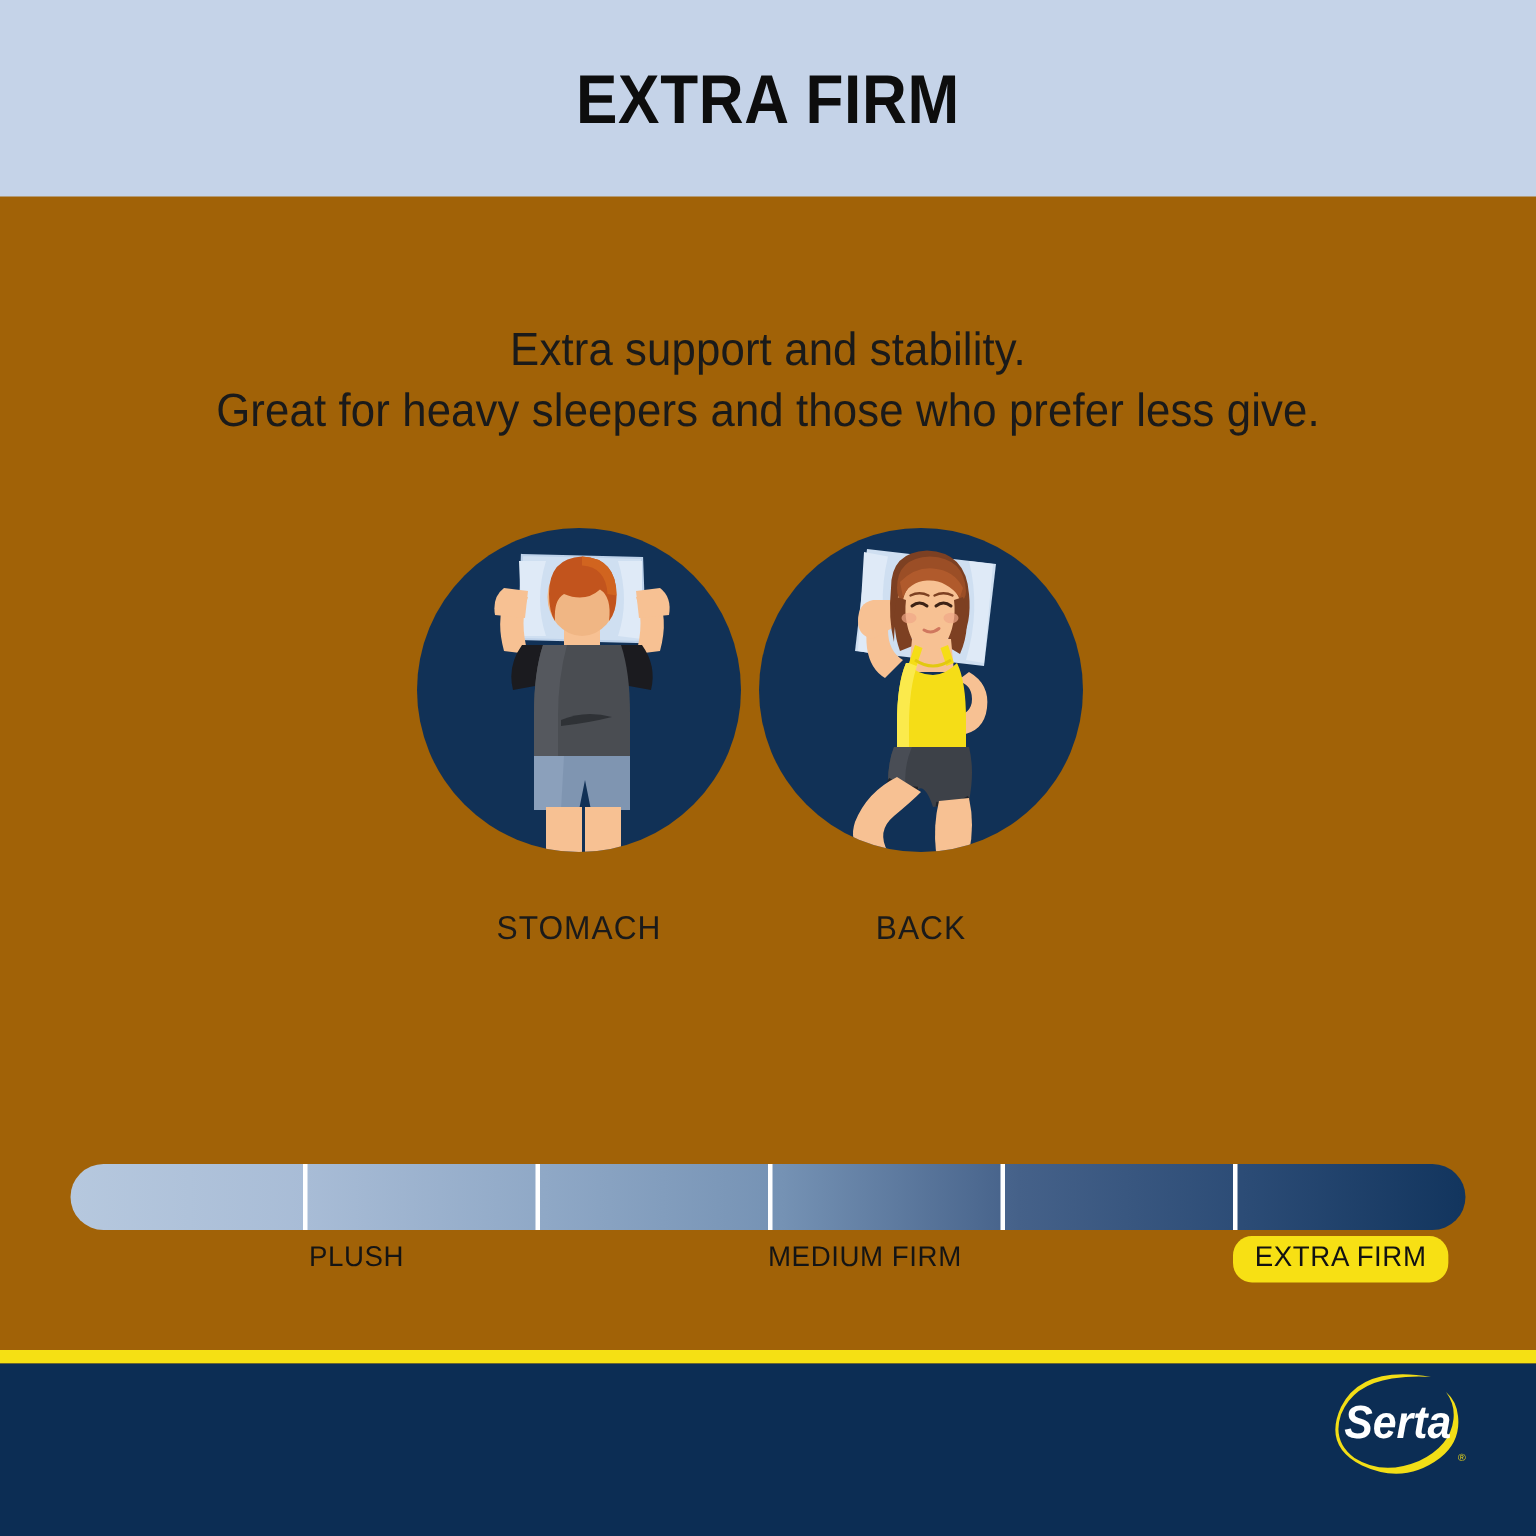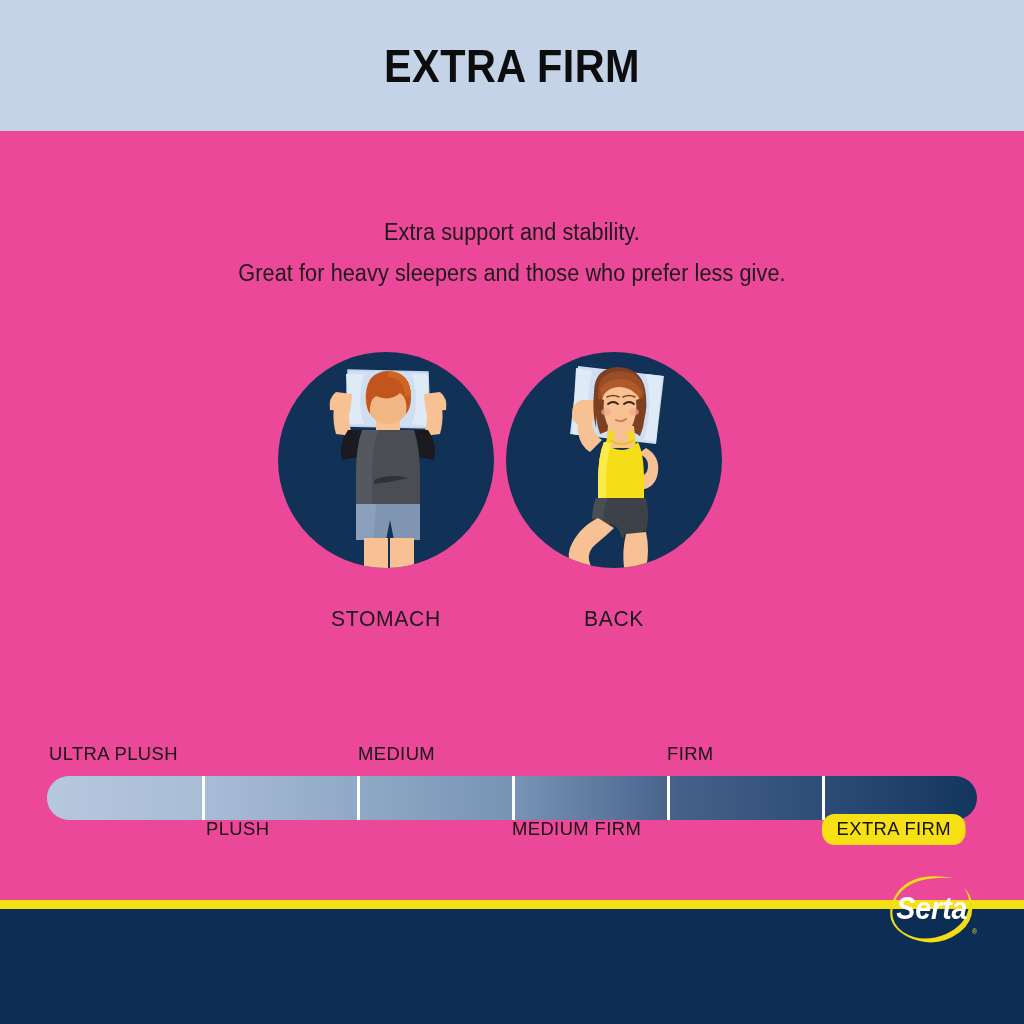--- a/index.html
+++ b/index.html
@@ -7,21 +7,21 @@
     padding: 0;
     background: #ffffff;
   }
   body {
     font-family: "Liberation Sans", sans-serif;
   }
   .page {
     position: relative;
     width: 1024px;
     height: 1024px;
-    background: #ec4899;
+    background: #a16207;
     overflow: hidden;
   }
 
   
   .header-band {
     position: absolute;
     left: 0;
     top: 0;
     width: 1024px;
     height: 131px;
@@ -46,21 +46,21 @@
   }
 
   
   .subtitle {
     position: absolute;
     left: 0;
     top: 212px;
     width: 1024px;
     text-align: center;
     font-family: "Liberation Sans Narrow", "Liberation Sans", sans-serif;
-    font-size: 23px;
+    font-size: 31px;
     line-height: 41px;
     color: #1a1a1a;
     letter-spacing: 0.1px;
   }
   .subtitle .line {
     display: block;
     transform: scaleX(0.94);
   }
 
   
@@ -106,21 +106,21 @@
     height: 130px;
   }
   .scale-labels-top,
   .scale-labels-bottom {
     position: absolute;
     left: 0;
     width: 1024px;
     height: 26px;
   }
   .scale-labels-top { top: 8px; }
-  .scale-labels-bottom { top: 83px; }
+  .scale-labels-bottom { top: 93px; }
   .scale-label {
     position: absolute;
     top: 0;
     font-family: "Liberation Sans Narrow", "Liberation Sans", sans-serif;
     font-size: 19px;
     letter-spacing: 0.4px;
     color: #141414;
     white-space: nowrap;
     transform: scaleX(0.97);
     transform-origin: left center;
@@ -165,21 +165,21 @@
     position: absolute;
     left: 0;
     top: 909px;
     width: 1024px;
     height: 115px;
     background: #0c2d54;
   }
   .serta-logo {
     position: absolute;
     right: 42px;
-    top: 872px;
+    top: 912px;
     width: 98px;
     height: 72px;
   }
 </style>
 </head>
 <body>
 
 <div class="page">
 
   <div class="header-band"></div>
@@ -291,25 +291,20 @@
 
           <path d="M120 182 L140 180 Q144 198 140 216 L118 216 Q116 198 120 182 Z" fill="#f7c193"></path>
         </svg>
       </div>
       <div class="sleeper-label">BACK</div>
     </div>
   </div>
 
   <div class="scale">
 
-    <div class="scale-labels-top">
-      <div class="scale-label" style="left:49px;">ULTRA PLUSH</div>
-      <div class="scale-label" style="left:358px;">MEDIUM</div>
-      <div class="scale-label" style="left:667px;">FIRM</div>
-    </div>
 
     <div class="bar">
       <div class="bar-divider" style="left:155px;"></div>
       <div class="bar-divider" style="left:310px;"></div>
       <div class="bar-divider" style="left:465px;"></div>
       <div class="bar-divider" style="left:620px;"></div>
       <div class="bar-divider" style="left:775px;"></div>
     </div>
 
     <div class="scale-labels-bottom">

